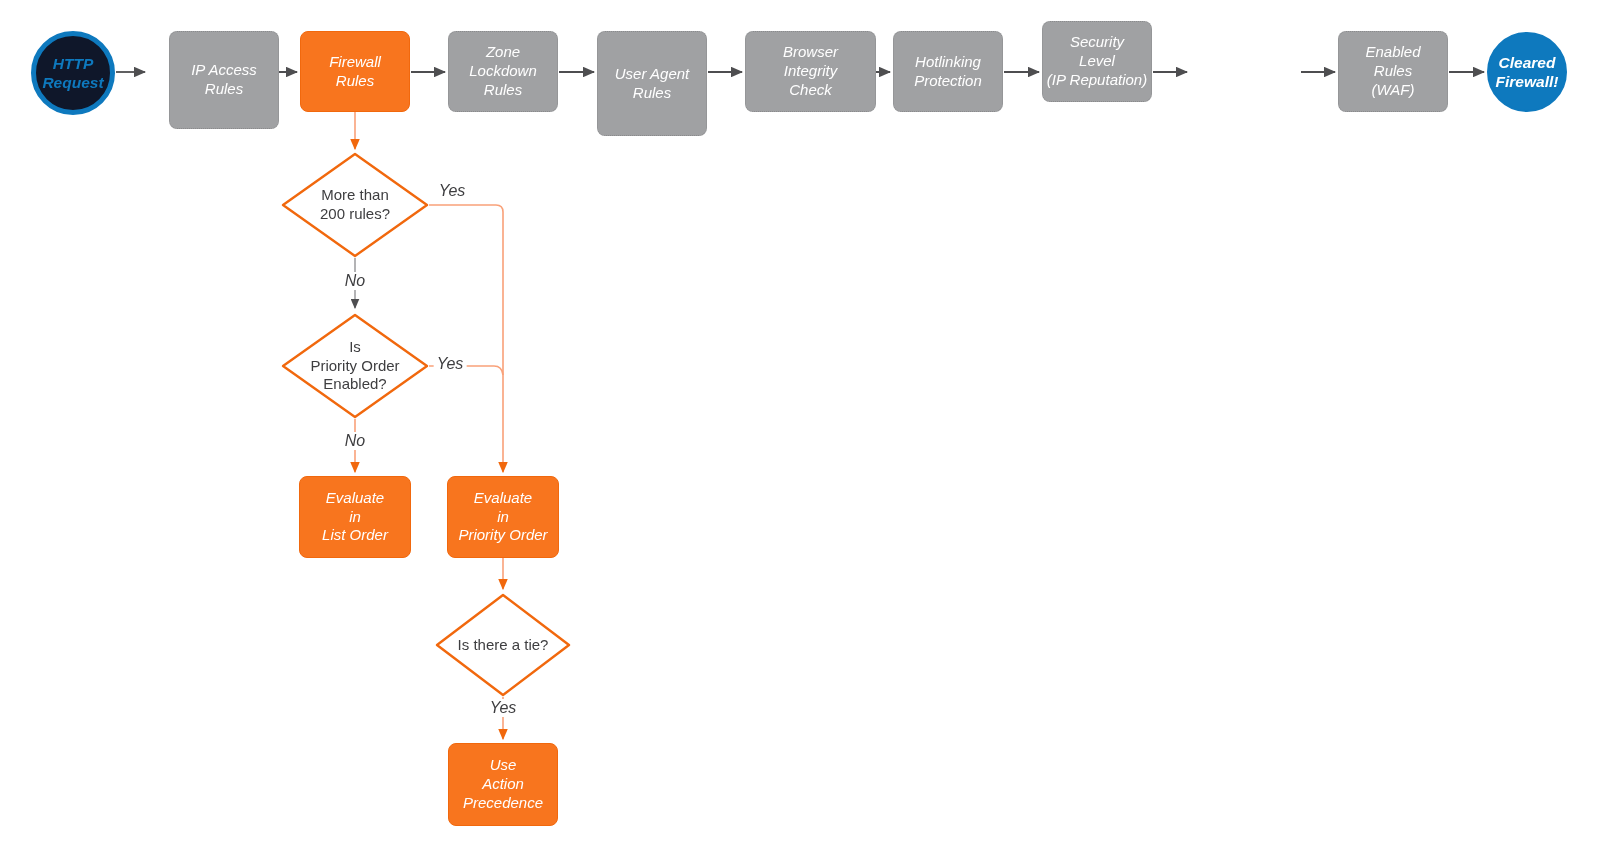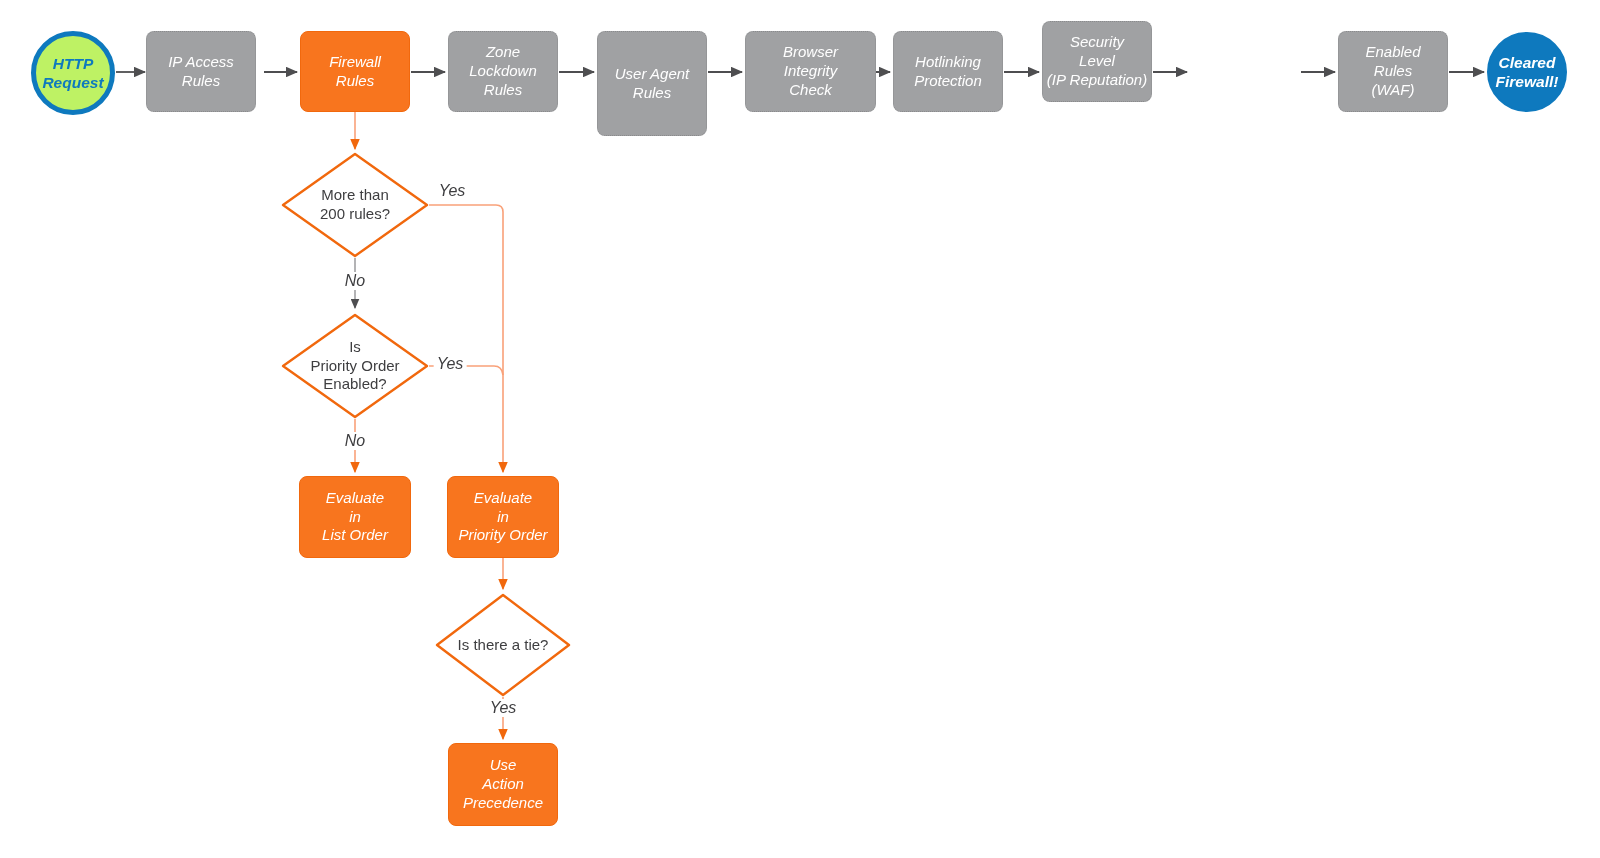--- a/index.html
+++ b/index.html
@@ -41,21 +41,21 @@
     line-height: 1.25;
   }
   .terminal {
     border-radius: 50%;
     font-weight: bold;
     font-style: italic;
     font-size: 15.5px;
     line-height: 1.25;
   }
   .terminal.start {
-    background: #bef264;
+    background: #0f172a;
     border: 5px solid var(--brand-blue, #0E79BE);
     color: var(--brand-blue, #0E79BE);
     justify-content: center;
   }
   .terminal.end {
     background: var(--brand-blue, #0E79BE);
     border: 2px solid var(--brand-blue, #0E79BE);
     color: #ffffff;
   }
   .decision { background: transparent; }
@@ -111,21 +111,21 @@
     <path d="M355 419 V472" stroke="#F9A179" stroke-width="1.6" fill="none" marker-end="url(#mOrange)"></path>
     <path d="M503 558 V589" stroke="#F9A179" stroke-width="1.6" fill="none" marker-end="url(#mOrange)"></path>
     <path d="M503 697 V739" stroke="#F9A179" stroke-width="1.6" fill="none" marker-end="url(#mOrange)"></path>
   </svg>
 
   <div class="node terminal start" style="left:31px; top:31px; width:84px; height:84px;">
     <span class="lbl">HTTP
 Request</span>
   </div>
 
-  <div class="node step" style="left:146px; top:31px; width:110px; height:81px;">
+  <div class="node step" style="left:169px; top:31px; width:110px; height:98px;">
     <span class="lbl">IP Access
 Rules</span>
   </div>
   <div class="node action" style="left:300px; top:31px; width:110px; height:81px;text-align:center;">
     <span class="lbl">Firewall
 Rules</span>
   </div>
   <div class="node step" style="left:448px; top:31px; width:110px; height:81px;">
     <span class="lbl">Zone
 Lockdown

